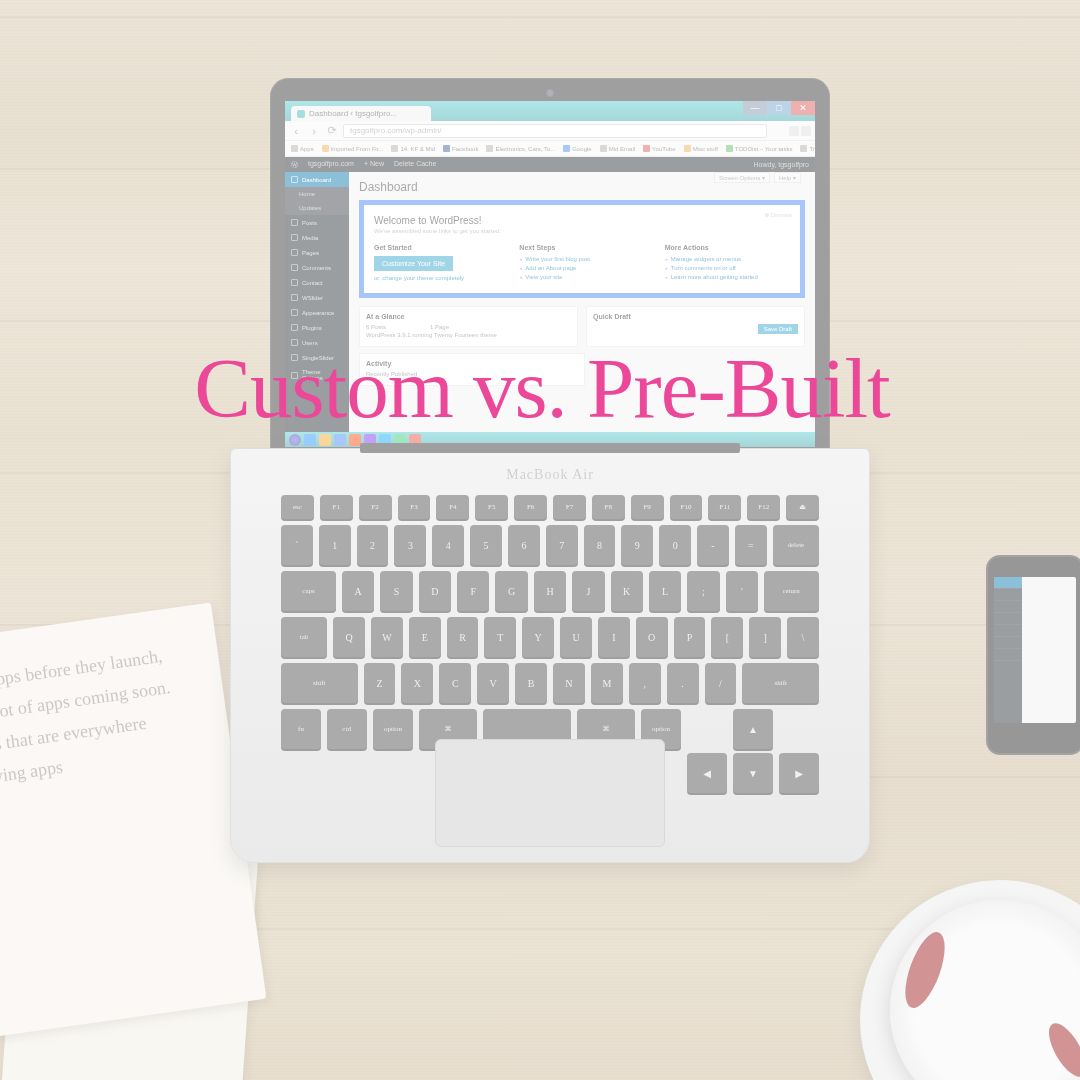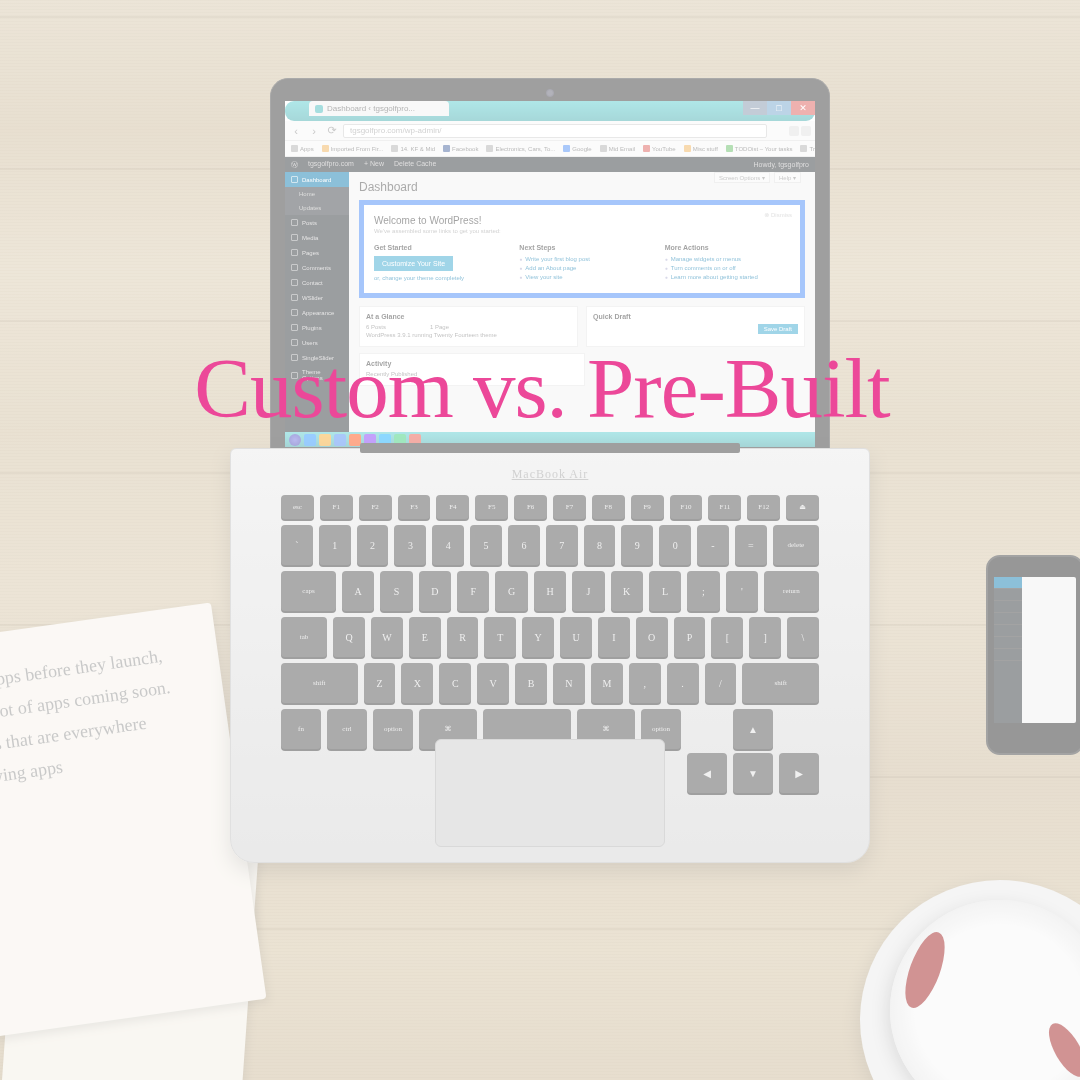--- a/index.html
+++ b/index.html
@@ -70,23 +70,23 @@
       flex-direction: column;
       font-family: Arial, sans-serif;
       font-size: 8px;
     }
     
     
     .tab-bar {
       height: 20px;
       background: linear-gradient(180deg,#4fc9cc,#3aa8ab);
       display: flex;
-      padding-left: 24px;
+      align-items: flex-end;
+      padding-left: 6px;
       position: relative;
-      border-radius: 9px;
     }
     .win-controls {
       position: absolute; top: 0; right: 0;
       display: flex;
     }
     .win-controls span {
       width: 24px; height: 14px;
       display: flex; align-items: center; justify-content: center;
       font-size: 9px; color: #fff;
     }
@@ -362,23 +362,22 @@
       position: absolute;
       top: -6px; left: 50%; transform: translateX(-50%);
       width: 380px; height: 10px;
       background: #2a2a2a;
       border-radius: 2px;
     }
     .logo-text {
       position: absolute;
       top: 18px; left: 50%; transform: translateX(-50%);
       color: #999;
-      font-size: 12px;
+      font-size: 14px;
       letter-spacing: 1px;
-      text-decoration: underline;
     }
     
     .keyboard {
       position: absolute;
       top: 46px; left: 50px; right: 50px;
       display: flex;
       flex-direction: column;
       gap: 6px;
     }
     .kb-row {

